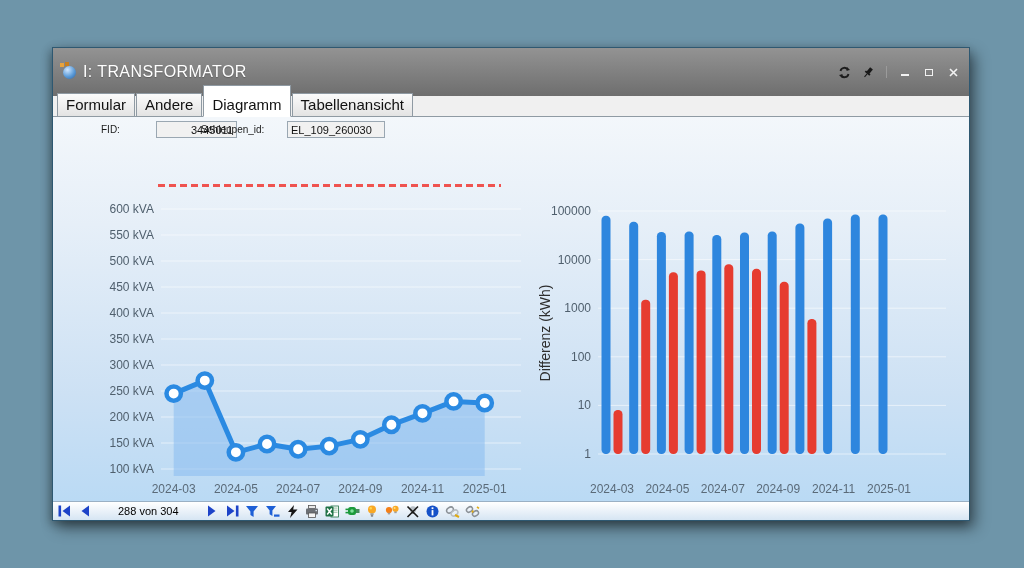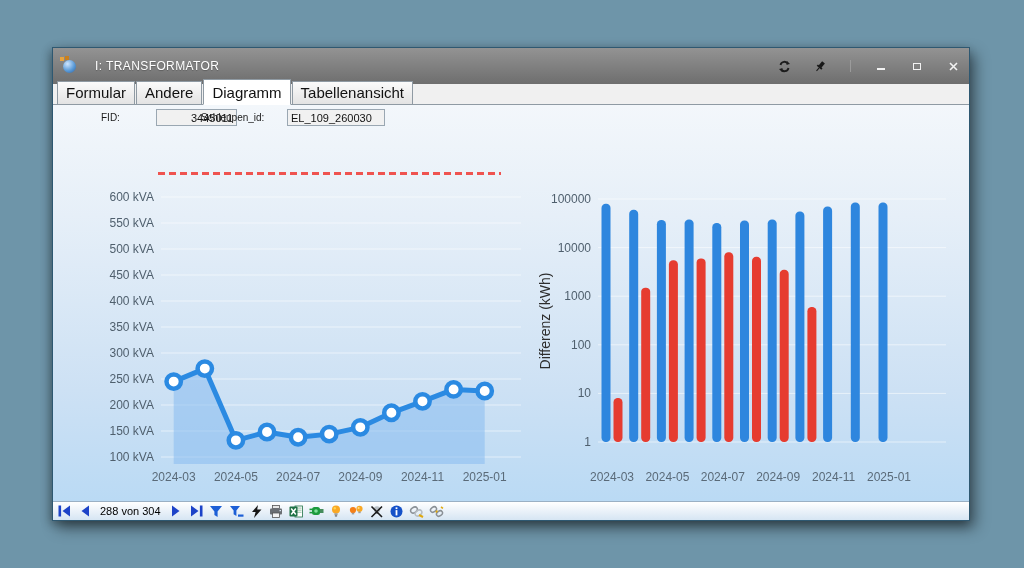--- a/index.html
+++ b/index.html
@@ -1,45 +1,45 @@
 <!DOCTYPE html>
 <html><head>
 <meta charset="utf-8">
 <style>
   html,body{margin:0;padding:0}
   body{width:1024px;height:568px;background:#6e95a9;font-family:"Liberation Sans",sans-serif;overflow:hidden;position:relative}
   .window{position:absolute;left:52px;top:47px;width:918px;height:474px;background:#f0f0f0;border:1px solid #2e5871;box-shadow:5px 7px 14px rgba(0,0,0,.45),-2px 3px 9px rgba(0,0,0,.3);display:flex;flex-direction:column;box-sizing:border-box}
-  .titlebar{height:22px;flex:0 0 22px;background:linear-gradient(#939393,#6e6e6e);display:flex;align-items:center;padding:7px 7px;color:#fff;font-size:12px;gap:18px}
+  .titlebar{height:22px;flex:0 0 22px;background:linear-gradient(#939393,#6e6e6e);display:flex;align-items:center;padding:13px 7px;color:#fff;font-size:16px;gap:6px}
   .app-icon{width:17px;height:15px;position:relative;flex:0 0 17px}
   .app-icon .globe{position:absolute;left:3px;top:1px;width:13px;height:13px;border-radius:50%;background:radial-gradient(circle at 35% 30%,#cfe6ff,#5b9bd8 55%,#2a5f9e)}
   .app-icon .sq1,.app-icon .sq2{position:absolute;width:4px;height:4px;background:#e8a33d}
   .app-icon .sq1{left:0;top:-2px}
   .app-icon .sq2{left:5px;top:-3px;background:#c87f1e}
   .tb-title{white-space:nowrap;letter-spacing:.4px;text-shadow:0 1px 1px rgba(0,0,0,.25)}
   .tb-spacer{flex:1}
   .tb-btn{width:18px;height:16px;display:flex;align-items:center;justify-content:center;flex:0 0 auto}
   .tb-sep{width:1px;height:12px;background:#9b9b9b;margin:0 3px}
   .min-glyph{width:8px;height:2px;background:#f2f2f2;margin-top:6px}
   .max-glyph{width:8px;height:7px;border:1.5px solid #f2f2f2;box-sizing:border-box}
   .tabstrip{height:20px;flex:0 0 20px;background:#f0f0f0;display:flex;align-items:flex-end;padding-left:4px;border-bottom:1px solid #8f9aa3;position:relative;z-index:1}
   .tab{font-size:15px;padding:2px 8px 3px;background:linear-gradient(#fbfbfb,#e3e3e3);border:1px solid #8f9aa3;border-bottom:none;margin-right:1px;color:#111;cursor:default}
-  .tab.active{background:#fff;padding-top:4px;margin-bottom:-1px;border-bottom:1px solid #fff;z-index:2}
+  .tab.active{background:#fff;padding-top:10px;margin-bottom:-1px;border-bottom:1px solid #fff;z-index:2}
   .content{flex:1;position:relative;background:linear-gradient(180deg,#f3f7fb 0%,#e6eff8 28%,#cde1f4 72%,#badaf4 100%);overflow:hidden}
   .fld-label{position:absolute;font-size:10px;color:#1a1a1a;top:7px}
   .fld{position:absolute;top:4px;height:15px;font-size:11px;background:#f1f1f1;border:1px solid #9aa7b2;padding:0 3px;color:#111;font-family:"Liberation Sans",sans-serif}
   #fid-input{left:103px;width:73px;text-align:right}
   #schleupen-input{left:234px;width:90px}
   #lbl-fid{left:48px;width:50px}
   #lbl-schleupen{left:148px;width:90px}
   .chart{position:absolute}
   #kva-chart{left:33px;top:51px}
   #diff-chart{left:483px;top:51px}
   svg text{font-family:"Liberation Sans",sans-serif}
   .toolbar{height:18px;flex:0 0 18px;background:linear-gradient(#ffffff,#d6e5f3);border-top:1px solid #9ab0c4;display:flex;align-items:center;padding:0 4px;gap:5px}
-  .nav-txt{font-size:11px;color:#000;margin:0 3px;white-space:nowrap}
+  .nav-txt{font-size:11px;color:#000;margin:0 21px;white-space:nowrap}
   .ico{width:15px;height:14px;display:flex;align-items:center;justify-content:center;flex:0 0 auto}
 </style>
 </head>
 <body>
 
 <div class="window">
 
   <div class="titlebar">
     <span class="app-icon">
       <span class="sq1"></span>

